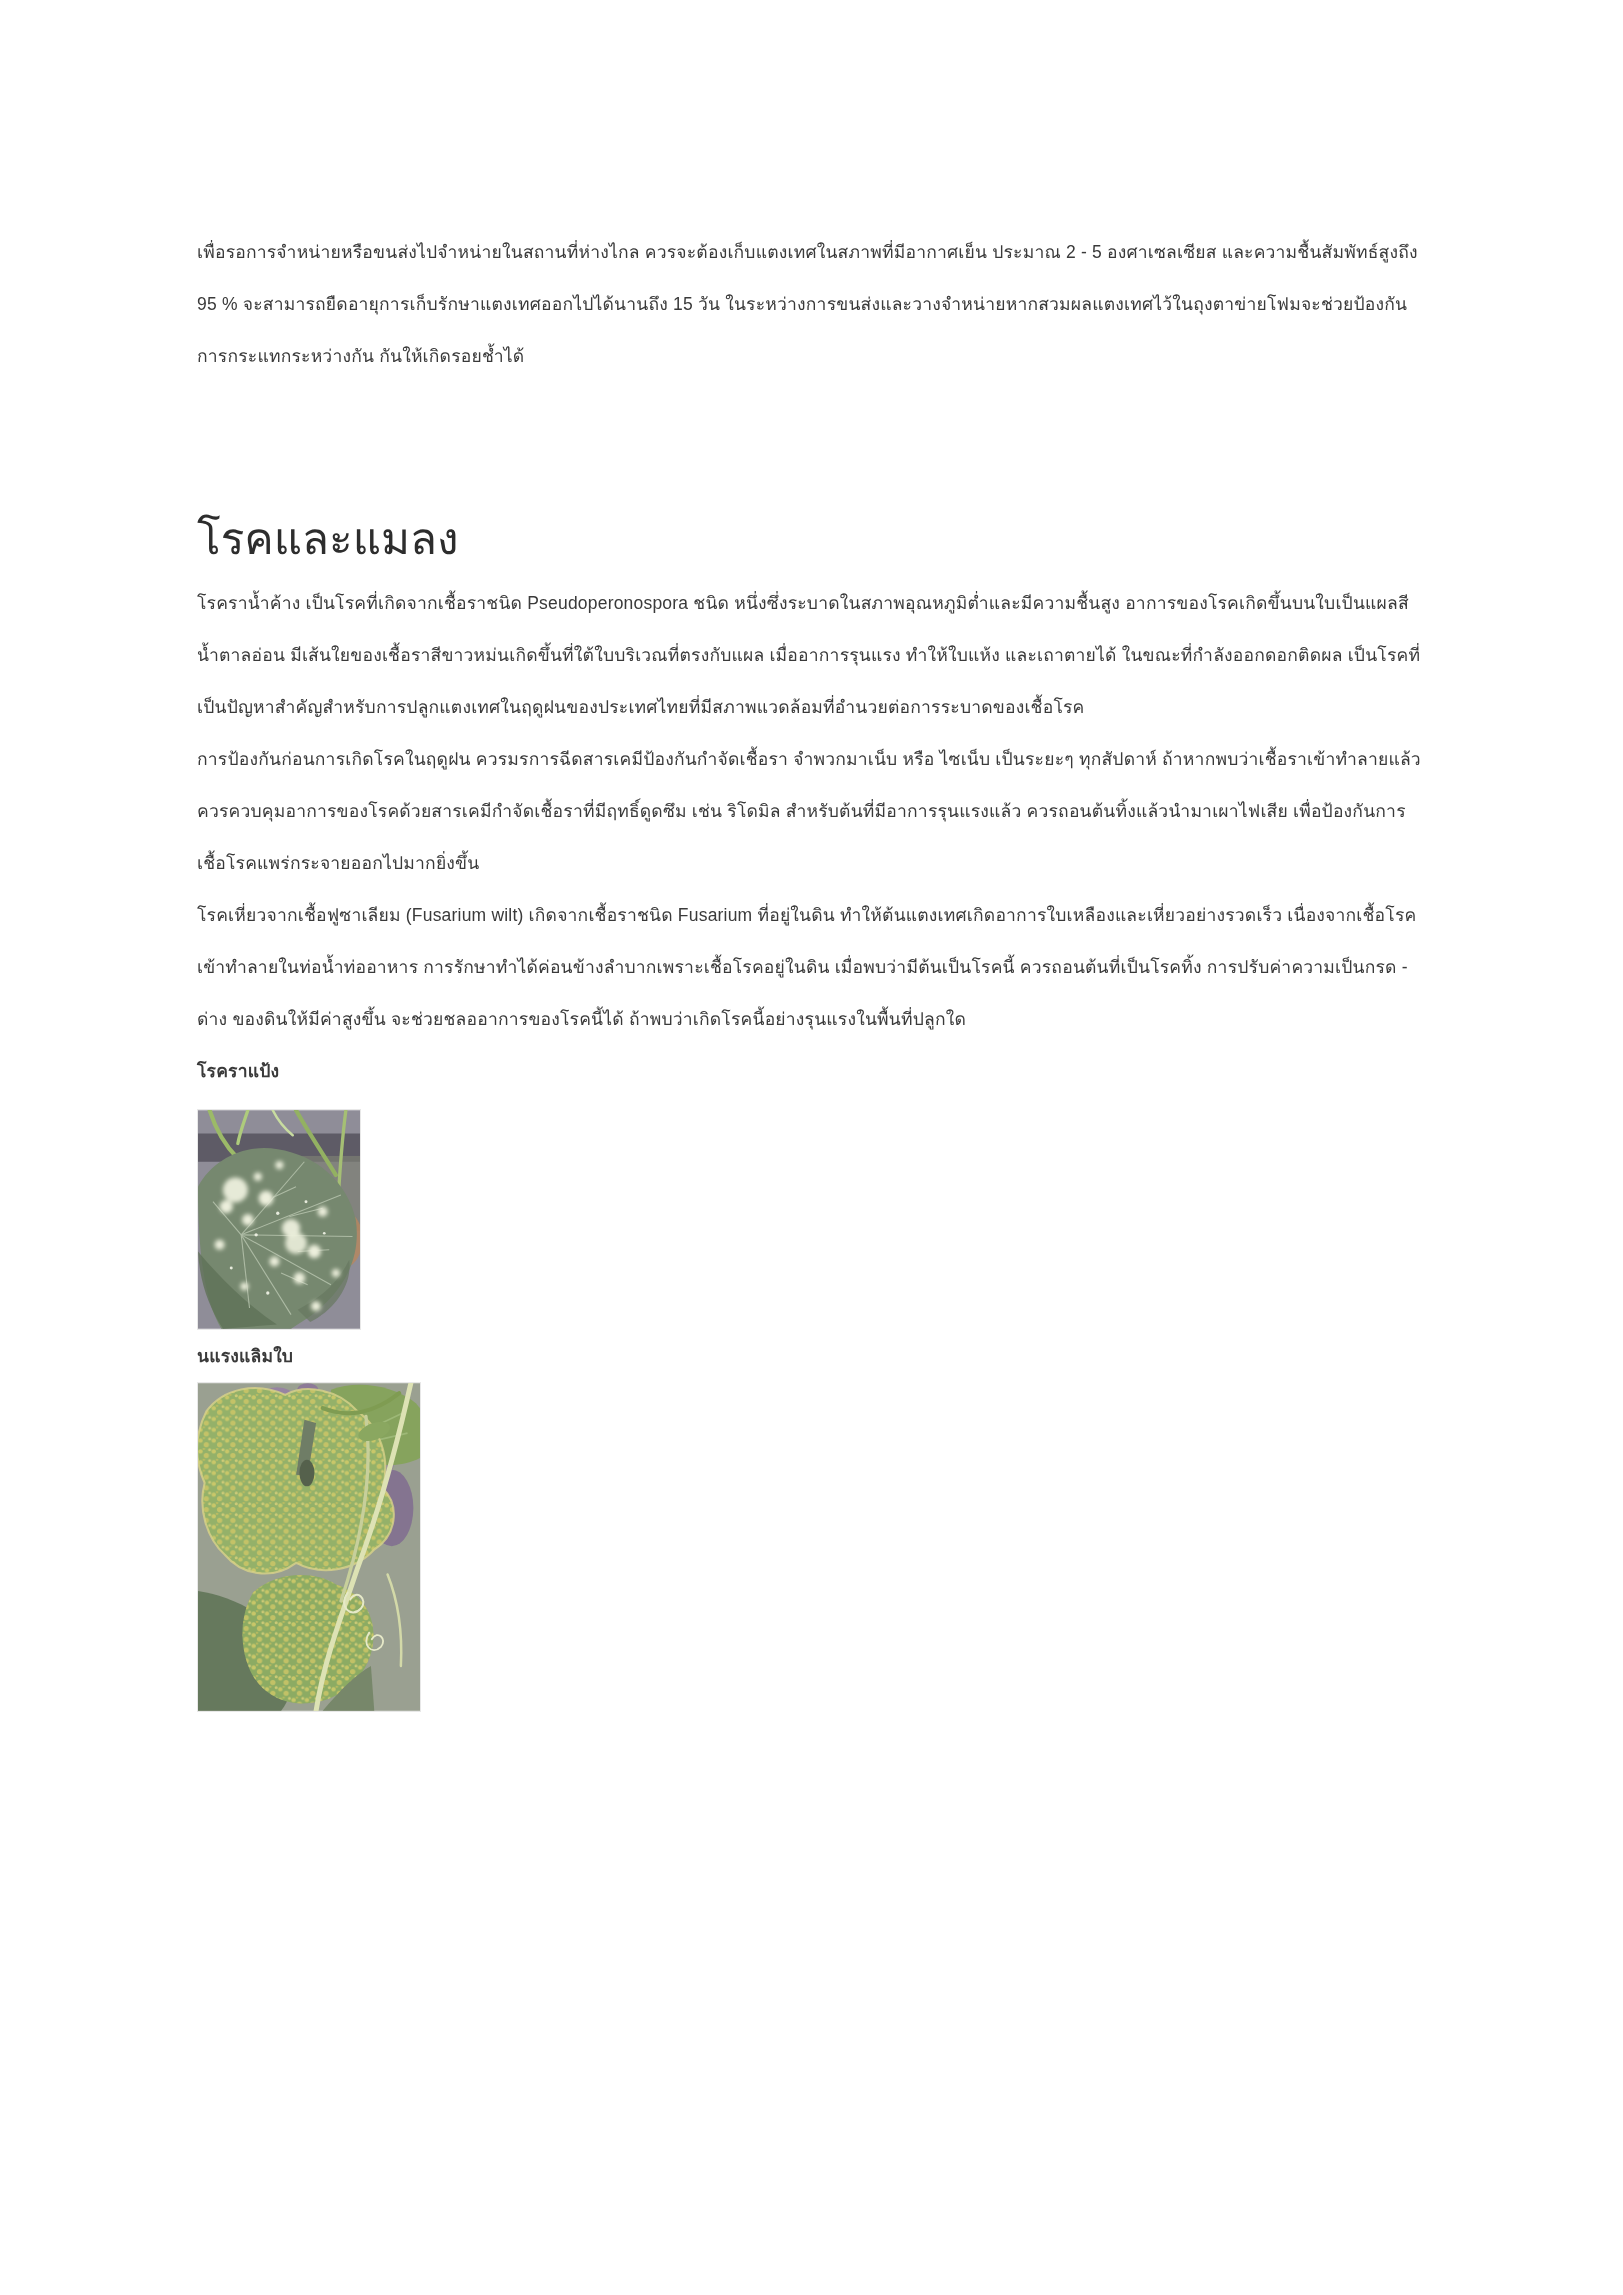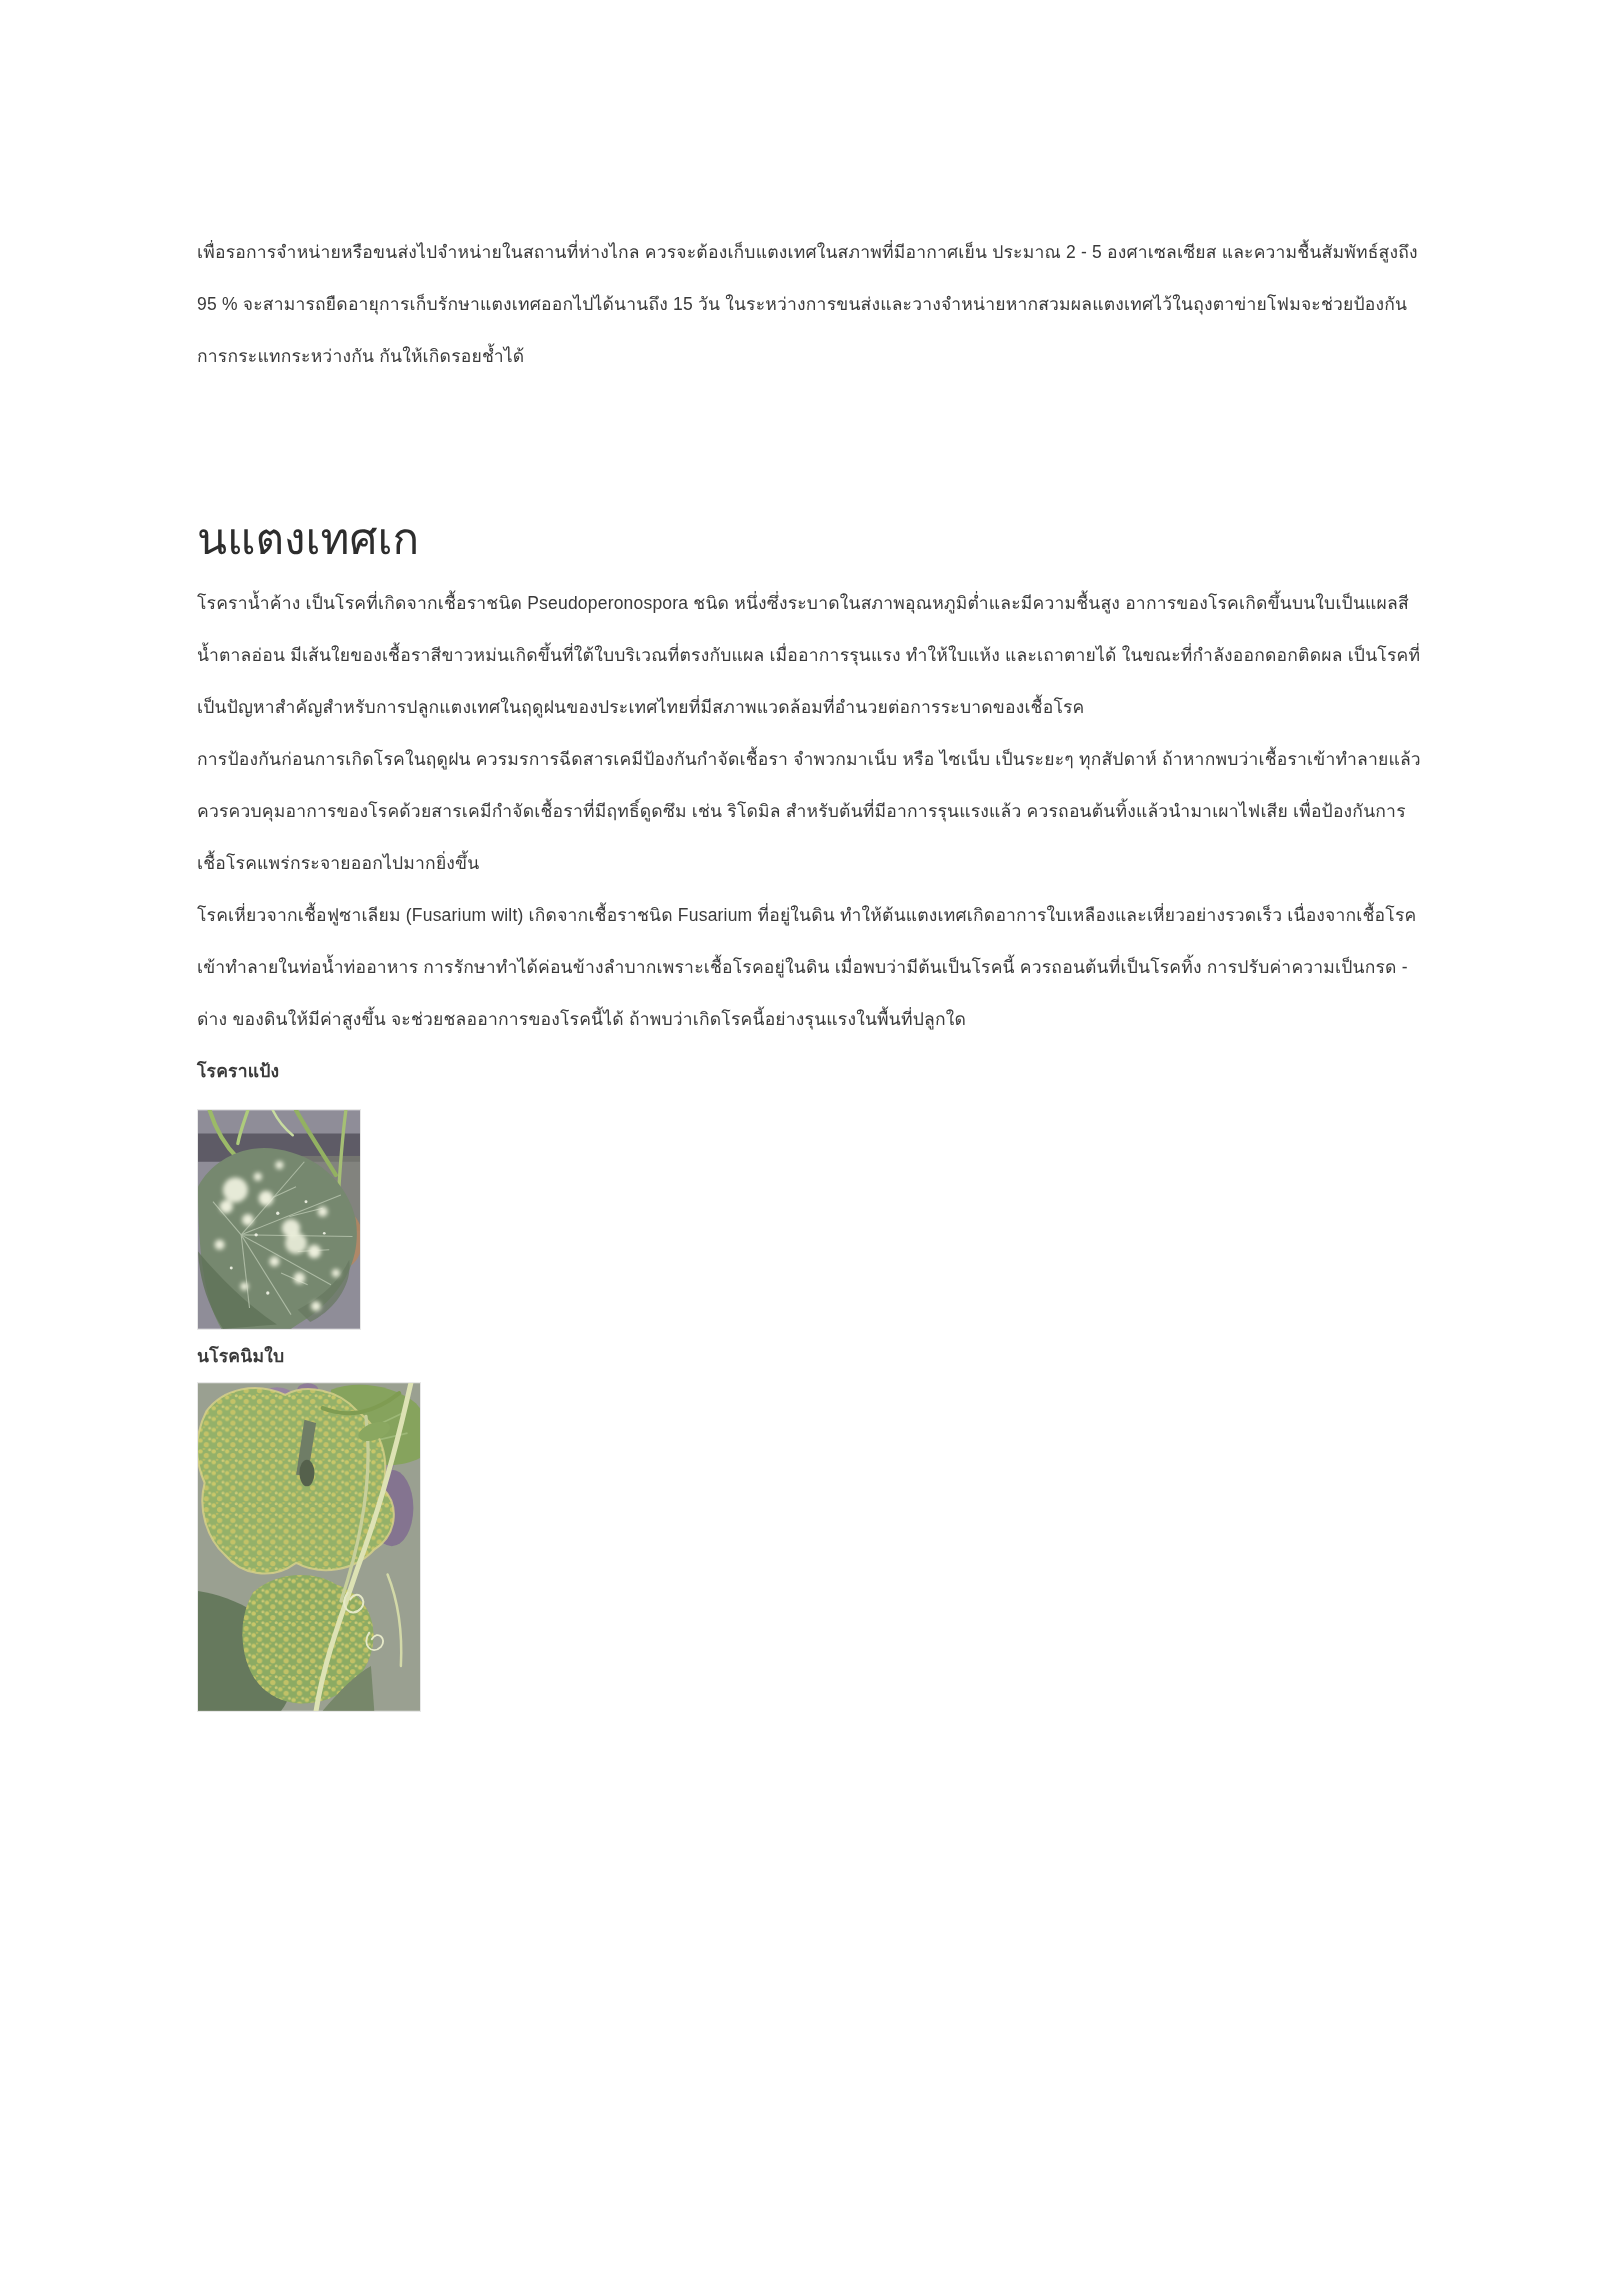--- a/index.html
+++ b/index.html
@@ -40,21 +40,21 @@
   svg.photo { display: block; border: 0.8px solid #e8e8e8; }
 </style>
 </head>
 <body>
 
 <div class="page">
   <div class="content">
 
     <p class="body-text">เพื่อรอการจำหน่ายหรือขนส่งไปจำหน่ายในสถานที่ห่างไกล ควรจะต้องเก็บแตงเทศในสภาพที่มีอากาศเย็น ประมาณ 2 - 5 องศาเซลเซียส และความชื้นสัมพัทธ์สูงถึง 95 % จะสามารถยืดอายุการเก็บรักษาแตงเทศออกไปได้นานถึง 15 วัน ในระหว่างการขนส่งและวางจำหน่ายหากสวมผลแตงเทศไว้ในถุงตาข่ายโฟมจะช่วยป้องกันการกระแทกระหว่างกัน กันให้เกิดรอยช้ำได้</p>
 
-    <h1 class="doc-heading">นแตงเทศเก</h1>
+    <h1 class="doc-heading">โรคและแมลง</h1>
 
     <p class="body-text para-after-heading">โรคราน้ำค้าง เป็นโรคที่เกิดจากเชื้อราชนิด Pseudoperonospora ชนิด หนึ่งซึ่งระบาดในสภาพอุณหภูมิต่ำและมีความชื้นสูง อาการของโรคเกิดขึ้นบนใบเป็นแผลสีน้ำตาลอ่อน มีเส้นใยของเชื้อราสีขาวหม่นเกิดขึ้นที่ใต้ใบบริเวณที่ตรงกับแผล เมื่ออาการรุนแรง ทำให้ใบแห้ง และเถาตายได้ ในขณะที่กำลังออกดอกติดผล เป็นโรคที่เป็นปัญหาสำคัญสำหรับการปลูกแตงเทศในฤดูฝนของประเทศไทยที่มีสภาพแวดล้อมที่อำนวยต่อการระบาดของเชื้อโรค</p>
 
     <p class="body-text para-gap">การป้องกันก่อนการเกิดโรคในฤดูฝน ควรมรการฉีดสารเคมีป้องกันกำจัดเชื้อรา จำพวกมาเน็บ หรือ ไซเน็บ เป็นระยะๆ ทุกสัปดาห์ ถ้าหากพบว่าเชื้อราเข้าทำลายแล้วควรควบคุมอาการของโรคด้วยสารเคมีกำจัดเชื้อราที่มีฤทธิ์ดูดซึม เช่น ริโดมิล สำหรับต้นที่มีอาการรุนแรงแล้ว ควรถอนต้นทิ้งแล้วนำมาเผาไฟเสีย เพื่อป้องกันการเชื้อโรคแพร่กระจายออกไปมากยิ่งขึ้น</p>
 
     <p class="body-text para-gap">โรคเหี่ยวจากเชื้อฟูซาเลียม (Fusarium wilt) เกิดจากเชื้อราชนิด Fusarium ที่อยู่ในดิน ทำให้ต้นแตงเทศเกิดอาการใบเหลืองและเหี่ยวอย่างรวดเร็ว เนื่องจากเชื้อโรคเข้าทำลายในท่อน้ำท่ออาหาร การรักษาทำได้ค่อนข้างลำบากเพราะเชื้อโรคอยู่ในดิน เมื่อพบว่ามีต้นเป็นโรคนี้ ควรถอนต้นที่เป็นโรคทิ้ง การปรับค่าความเป็นกรด - ด่าง ของดินให้มีค่าสูงขึ้น จะช่วยชลออาการของโรคนี้ได้ ถ้าพบว่าเกิดโรคนี้อย่างรุนแรงในพื้นที่ปลูกใด</p>
 
     <p class="body-text caption">โรคราแป้ง</p>
 
     <span class="figure figure-1">
@@ -115,21 +115,21 @@
           <circle cx="70" cy="150" r="2"></circle>
             <circle cx="96" cy="124" r="2"></circle>
           <circle cx="130" cy="110" r="1.8"></circle>
             <circle cx="84" cy="220" r="2"></circle>
           <circle cx="152" cy="148" r="1.6"></circle>
             <circle cx="40" cy="190" r="1.8"></circle>
         </g>
       </svg>
     </span>
 
-    <p class="body-text caption">นโรคนิมใบ</p>
+    <p class="body-text caption">นแรงแลิมใบ</p>
 
     <span class="figure figure-2">
       <svg class="photo" width="222" height="328" viewBox="0 0 267 394" xmlns="http://www.w3.org/2000/svg">
         <defs>
           <pattern id="mottle" patternUnits="userSpaceOnUse" width="16" height="13">
             <circle cx="3" cy="4" r="2.6" fill="#d2cb69" opacity="0.85"></circle>
             <circle cx="10" cy="9" r="3.2" fill="#cfc766" opacity="0.8"></circle>
             <circle cx="14" cy="2" r="1.8" fill="#dcd27a" opacity="0.8"></circle>
             <circle cx="7" cy="1" r="1.5" fill="#c9c15e" opacity="0.7"></circle>
           </pattern>

